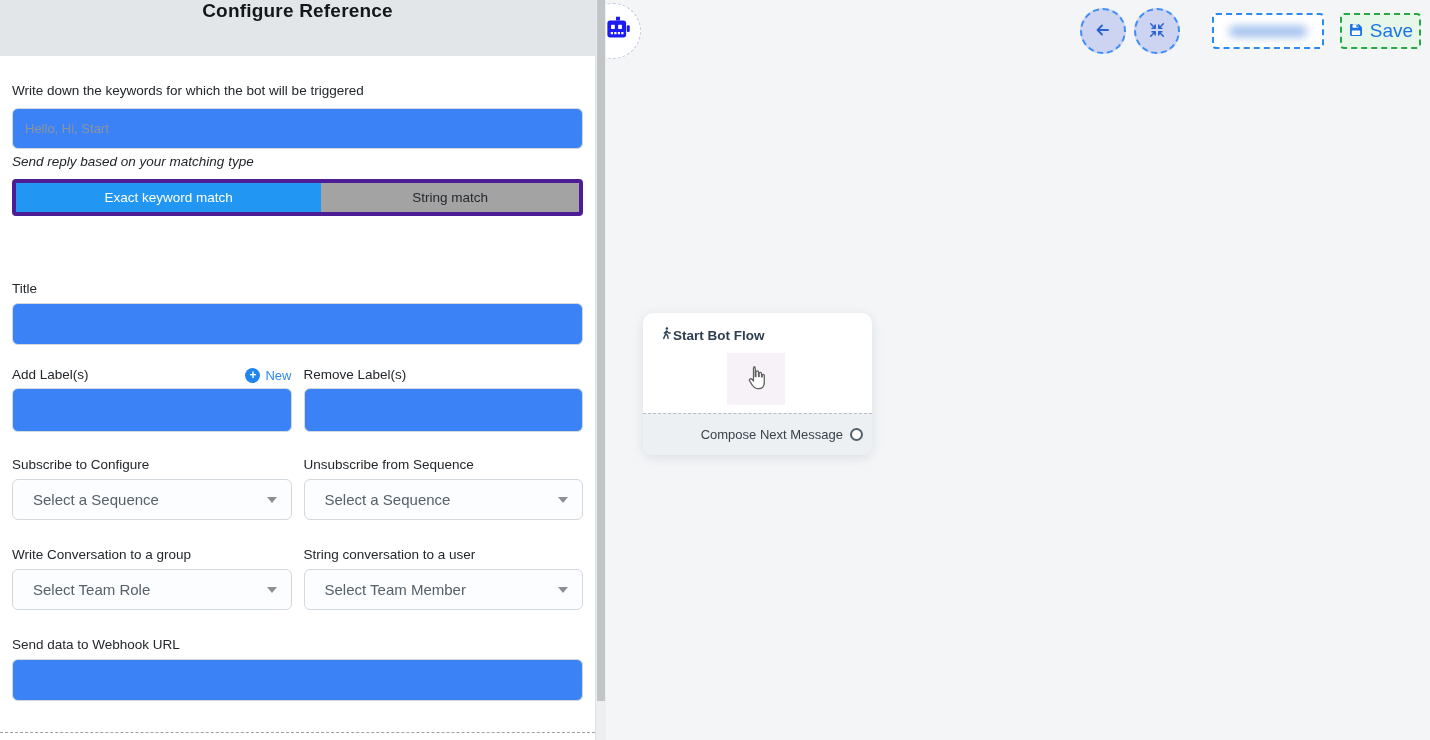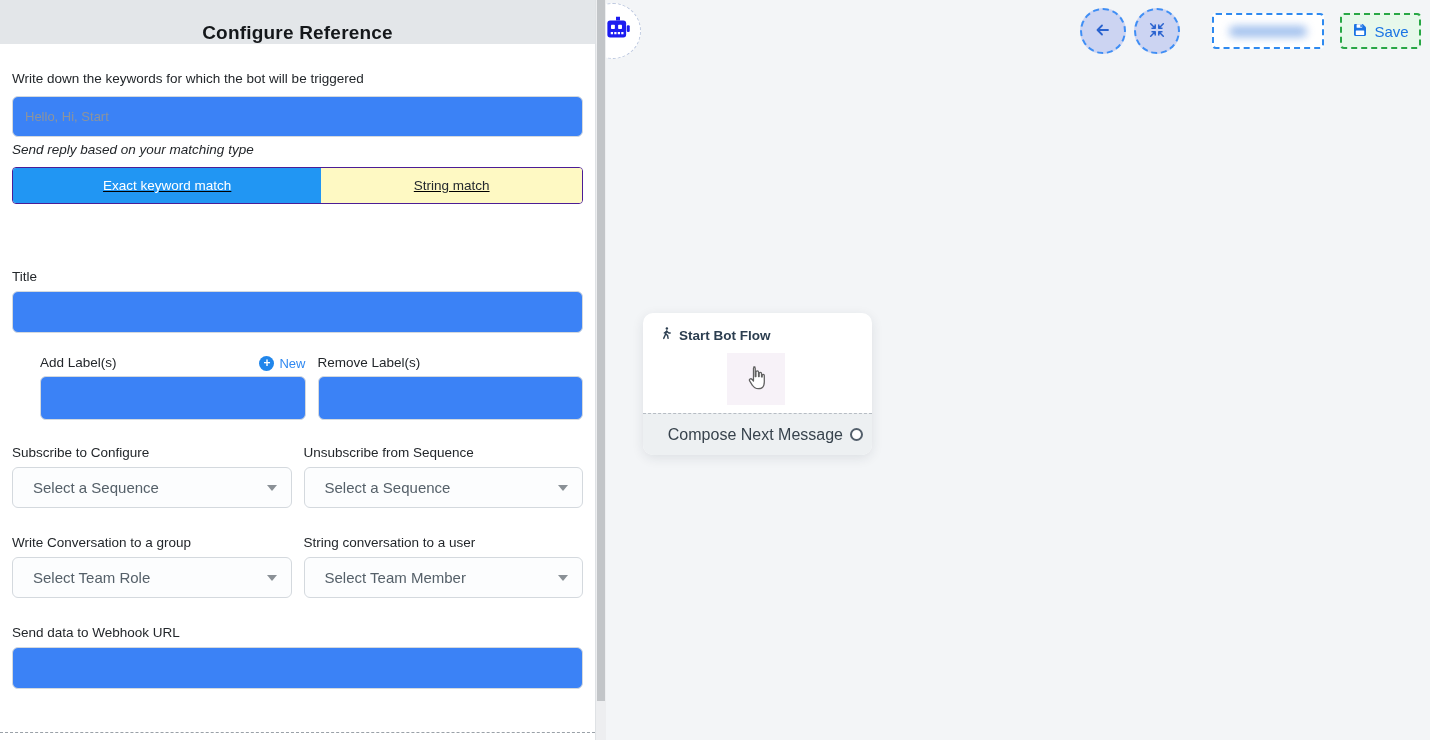--- a/index.html
+++ b/index.html
@@ -10,44 +10,44 @@
   
   .canvas { position:absolute; left:596px; top:0; right:0; bottom:0; background:#f3f5f7; z-index:1; }
 
   .bot-badge { position:absolute; left:585px; top:3px; width:56px; height:56px; border-radius:50%;
     background:#ffffff; border:1px dashed #bcc8e0; z-index:2; display:flex; align-items:center; justify-content:center; }
   .bot-badge svg { margin-left:10px; }
 
   
   .left-panel { position:absolute; left:0; top:0; width:596px; height:740px; background:#ffffff; z-index:3;
     border-right:1px solid #dfe2e5; }
-  .panel-header { height:44px; background:#e3e6e9; display:flex; align-items:flex-end; justify-content:center; }
+  .panel-header { height:56px; background:#e3e6e9; display:flex; align-items:flex-start; justify-content:center; }
   .panel-title { font-size:19px; font-weight:700; color:#14171a; letter-spacing:.2px; }
   .panel-body { padding:0 12px; position:relative; }
 
   .form-label { font-size:13.5px; color:#23272b; line-height:18px; }
   .text-input { width:100%; border:1px solid #d4d9de; border-radius:6px; background:#3b82f6;
     font-family:"Liberation Sans",sans-serif; font-size:13px; color:#343a40; padding:0 12px; outline:none; }
   .text-input::placeholder { color:#8d949c; }
 
   .lbl-row1 { margin-top:26px; }
   .input-keywords { margin-top:8px; height:41px; }
   .lbl-row2 { margin-top:4px;font-style:italic; }
 
-  .tab-group { margin-top:8px; height:37px; display:flex; border:1px solid #4c1d95; border-radius:4px; overflow:hidden; background:#fdfdfe;text-decoration:underline; }
+  .tab-group { margin-top:8px; height:37px; display:flex; border:4px solid #4c1d95; border-radius:4px; overflow:hidden; background:#fdfdfe; }
   .tab { display:flex; align-items:center; justify-content:center; font-size:13.5px; cursor:pointer; }
   .tab.active { width:54.2%; background:#2196f3; color:#ffffff; }
-  .tab.inactive { width:45.8%; background:#fef9c3; color:#24292e; }
+  .tab.inactive { width:45.8%; background:#a3a3a3; color:#24292e; }
 
   .lbl-title { margin-top:64px; }
   .input-title { margin-top:5px; height:42px; }
 
   .two-col { display:flex; gap:12px; }
   .col { width:calc(50% - 6px); }
-  .labels-row { margin-top:21px;margin-left:28px; }
+  .labels-row { margin-top:21px; }
   .label-head { display:flex; align-items:center; justify-content:space-between; }
   .new-link { display:inline-flex; align-items:center; gap:5px; color:#2f88f0; font-size:13px; cursor:pointer; }
   .plus-circle { width:15px; height:15px; border-radius:50%; background:#2186eb; color:#fff; font-size:12px;
     line-height:15px; text-align:center; display:inline-block; font-weight:700; }
   .input-labels { margin-top:4px; height:44px; }
 
   .row-gap-seq { margin-top:24px; }
   .select-box { margin-top:5px; height:41px; border:1px solid #d4d9de; border-radius:6px; background:#fcfdfe;
     display:flex; align-items:center; justify-content:space-between; padding:0 14px 0 20px; cursor:pointer; }
   .select-value { font-size:15px; color:#556069; }
@@ -68,33 +68,33 @@
     background:#ccd4f2; border:2px dashed #3f8ef5; display:flex; align-items:center; justify-content:center; cursor:pointer; }
   .btn-back { left:484px; }
   .btn-compress { left:538px; }
 
   .blur-btn { position:absolute; left:616px; top:13px; width:112px; height:36px; background:#ffffff;
     border:2px dashed #2e8af0; border-radius:4px; display:flex; align-items:center; justify-content:center; cursor:pointer; }
   .blur-bar { width:78px; height:11px; border-radius:6px; background:#8fb4ea; filter:blur(4px); opacity:.85; }
 
   .save-btn { position:absolute; left:744px; top:13px; width:81px; height:36px; background:#e7f8eb;
     border:2px dashed #28a745; border-radius:4px; display:flex; align-items:center; justify-content:center; gap:6px; cursor:pointer; }
-  .save-label { color:#1b74e4; font-size:15px; }
+  .save-label { color:#1b74e4; font-size:19px; }
 
   
   .flow-node { position:absolute; left:47px; top:313px; width:229px; height:142px; background:#ffffff;
     border-radius:10px; box-shadow:0 3px 12px rgba(30,40,60,0.10); cursor:grab; }
-  .node-header { display:flex; align-items:center; gap:6px; padding:13px 14px 0 16px; }
+  .node-header { display:flex; align-items:center; padding:13px 14px 0 16px; }
   .node-title { font-size:13.5px; font-weight:700; color:#2c3e50; }
   .cursor-wrap { position:absolute; left:84px; top:40px; width:58px; height:52px; background:#f7f2f8;
     display:flex; align-items:center; justify-content:center; }
   .node-footer { position:absolute; left:0; right:0; bottom:0; height:42px; background:#edf0f2;
     border-top:1.5px dashed #b7bdc4; border-radius:0 0 10px 10px; display:flex; align-items:center;
     justify-content:flex-end; padding-right:9px; gap:7px; }
-  .footer-label { font-size:16px; color:#38434d; }
+  .footer-label { font-size:13px; color:#38434d; }
   .connector { width:13px; height:13px; border-radius:50%; background:#ffffff; border:2px solid #535f6b; cursor:crosshair; }
 </style>
 </head>
 <body>
 
 <div class="app">
 
   <div class="canvas">
 
     <button class="circle-btn btn-back">

